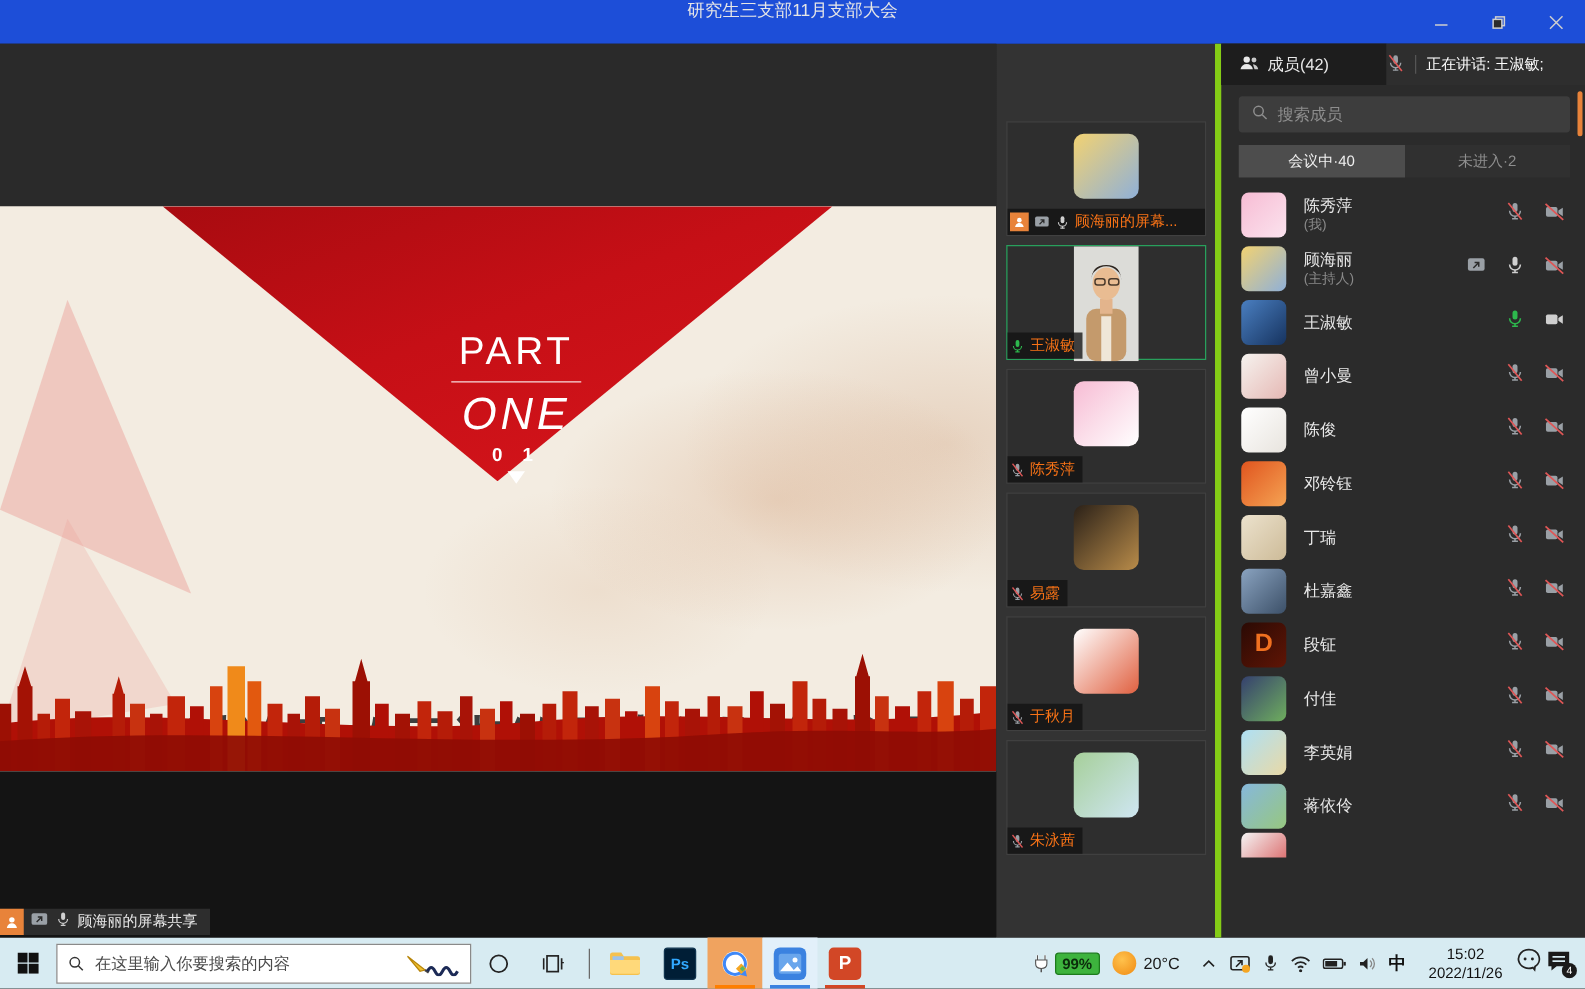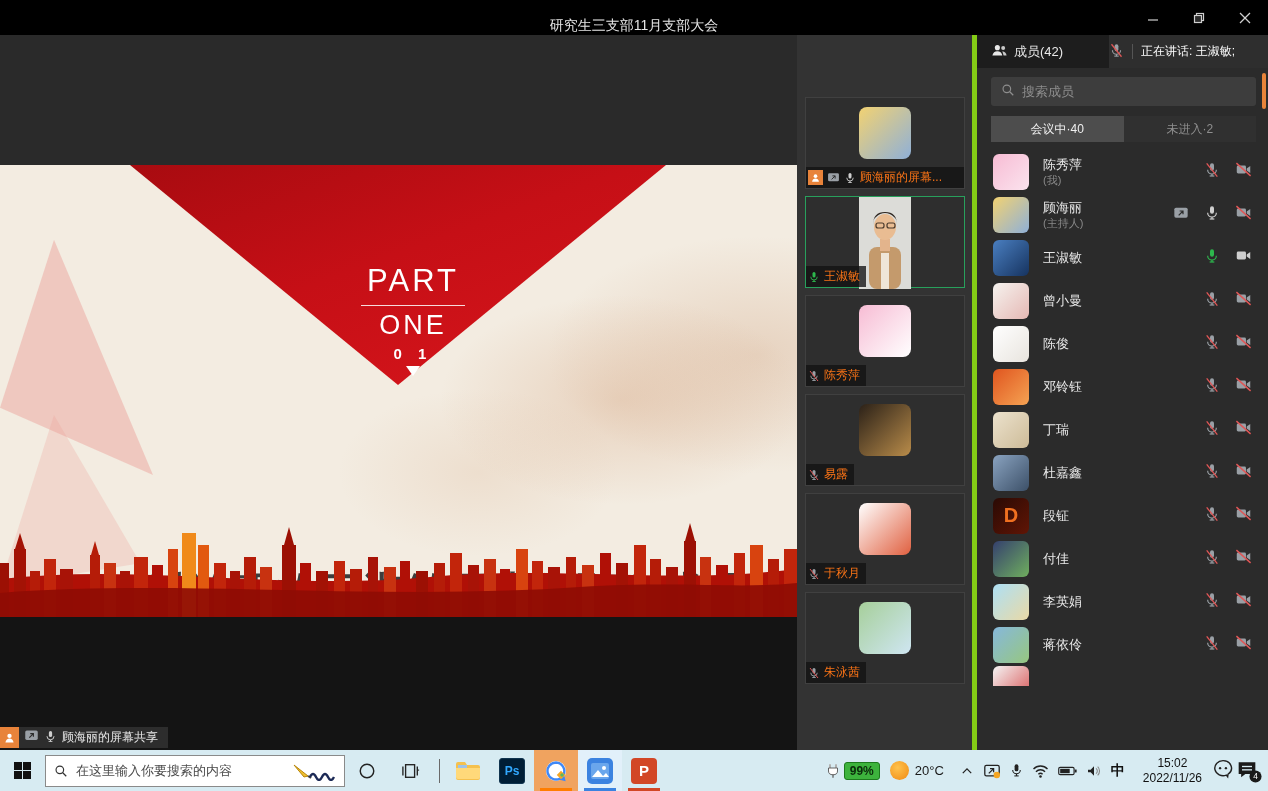--- a/index.html
+++ b/index.html
@@ -1,20 +1,20 @@
 <!DOCTYPE html>
 <html><head>
 <meta charset="utf-8">
 <style>
   * { margin:0; padding:0; box-sizing:border-box; }
   html,body { width:1268px; height:791px; overflow:hidden; background:#1b1b1b;
     font-family:"Liberation Sans","DejaVu Sans",sans-serif; }
 
   
-  .titlebar { height:35px; background:#000000; display:flex; align-items:flex-end; position:relative; }
+  .titlebar { height:35px; background:#1d4ed8; display:flex; align-items:flex-start; position:relative; }
   .titlebar .title { flex:1; text-align:center; color:#e6e6e6; font-size:14px; }
   .win-controls { position:absolute; right:0; top:0; height:35px; display:flex; }
   .win-btn { width:46px; height:35px; display:flex; align-items:center; justify-content:center; cursor:pointer; }
   .win-btn svg { stroke:#cfcfcf; stroke-width:1.2; fill:none; }
 
   
   .app { display:flex; height:715px; }
 
   
   .stage { width:797px; position:relative; background:linear-gradient(#2a2a2a 0 130px,#141414 131px 100%); overflow:hidden; }
@@ -28,21 +28,21 @@
   .pinktri.t1 { left:0; top:70px; width:300px; height:240px;
     clip-path:polygon(18% 2%, 0% 72%, 51% 100%); }
   .pinktri.t2 { left:0; top:250px; width:180px; height:190px; opacity:.6;
     clip-path:polygon(30% 0%, 0% 90%, 78% 78%); }
   .redtri { position:absolute; left:130px; top:0; width:536px; height:220px;
     clip-path:polygon(0 0,100% 0,50% 100%);
     background:linear-gradient(160deg,#a80b10 0%, #c60f16 45%, #d8161c 100%); }
   .part-block { position:absolute; left:145px; top:0; width:536px; text-align:center; color:#fff; }
   .part-word { font-size:31px; letter-spacing:3px; margin-top:98px; font-weight:400; }
   .part-line { width:104px; height:1px; background:rgba(255,255,255,.85); margin:6px auto 4px; }
-  .one-word { font-size:27px; letter-spacing:3px; }
+  .one-word { font-size:36px; letter-spacing:3px;font-style:italic; }
   .part-num { font-size:15px; font-weight:bold; letter-spacing:6px; margin-top:4px; }
   .part-caret { width:0; height:0; margin:4px auto 0; border-left:7px solid transparent;
     border-right:7px solid transparent; border-top:10px solid #fff; }
   .slide-title { position:absolute; left:148px; top:400px; font-size:42px; font-weight:900;
     color:#3d3d3d; letter-spacing:1px; }
   .skyline { position:absolute; left:0; bottom:0; width:797px; height:112px; }
 
   
   .share-banner { position:absolute; left:0; bottom:2px; height:21px; background:#2d2d2d;
     display:flex; align-items:center; gap:5px; padding:0 10px 0 0; }
@@ -82,21 +82,21 @@
   .m-name { color:#e8e8e8; font-size:13px; line-height:16px; }
   .m-sub { color:#8a8a8a; font-size:11px; line-height:14px; }
   .m-icons { margin-left:auto; display:flex; align-items:center; gap:15px; }
   .m-partial { height:20px; overflow:hidden; padding:0 16px; }
   .m-unmute { margin:8px 16px 14px; height:33px; background:#3f3f3f; border:none; border-radius:2px;
     color:#e8e8e8; font-size:13px; cursor:pointer; }
 
   
   .taskbar { height:41px; background:#d7ebf2; display:flex; align-items:center; }
   .tb-start { width:45px; height:41px; display:flex; align-items:center; justify-content:center; cursor:pointer; }
-  .tb-search { width:300px; height:32px; background:#fff; border:1px solid #8a8a8a; display:flex;
+  .tb-search { width:332px; height:32px; background:#fff; border:1px solid #8a8a8a; display:flex;
     align-items:center; gap:8px; padding:0 8px; color:#4a4a4a; font-size:13px; cursor:text; }
   .tb-search .ph { flex:1; white-space:nowrap; overflow:hidden; }
   .tb-slot { width:44px; height:41px; display:flex; align-items:center; justify-content:center; cursor:pointer; position:relative; }
   .tb-slot.hl-orange { background:#f0a35f; }
   .tb-slot.hl-blue { background:#e2f0fa; }
   .tb-slot .underline { position:absolute; bottom:0; left:6px; right:6px; height:3px; }
   .tb-sep { width:1px; height:24px; background:#6a6a6a; margin:0 6px; }
   .ps-icon { width:26px; height:26px; background:#001e36; border:1px solid #10344f; border-radius:3px;
     color:#31a8ff; font-size:12px; font-weight:bold; display:flex; align-items:center; justify-content:center; }
   .ppt-icon { width:26px; height:26px; background:#d24726; border-radius:4px; color:#fff;

